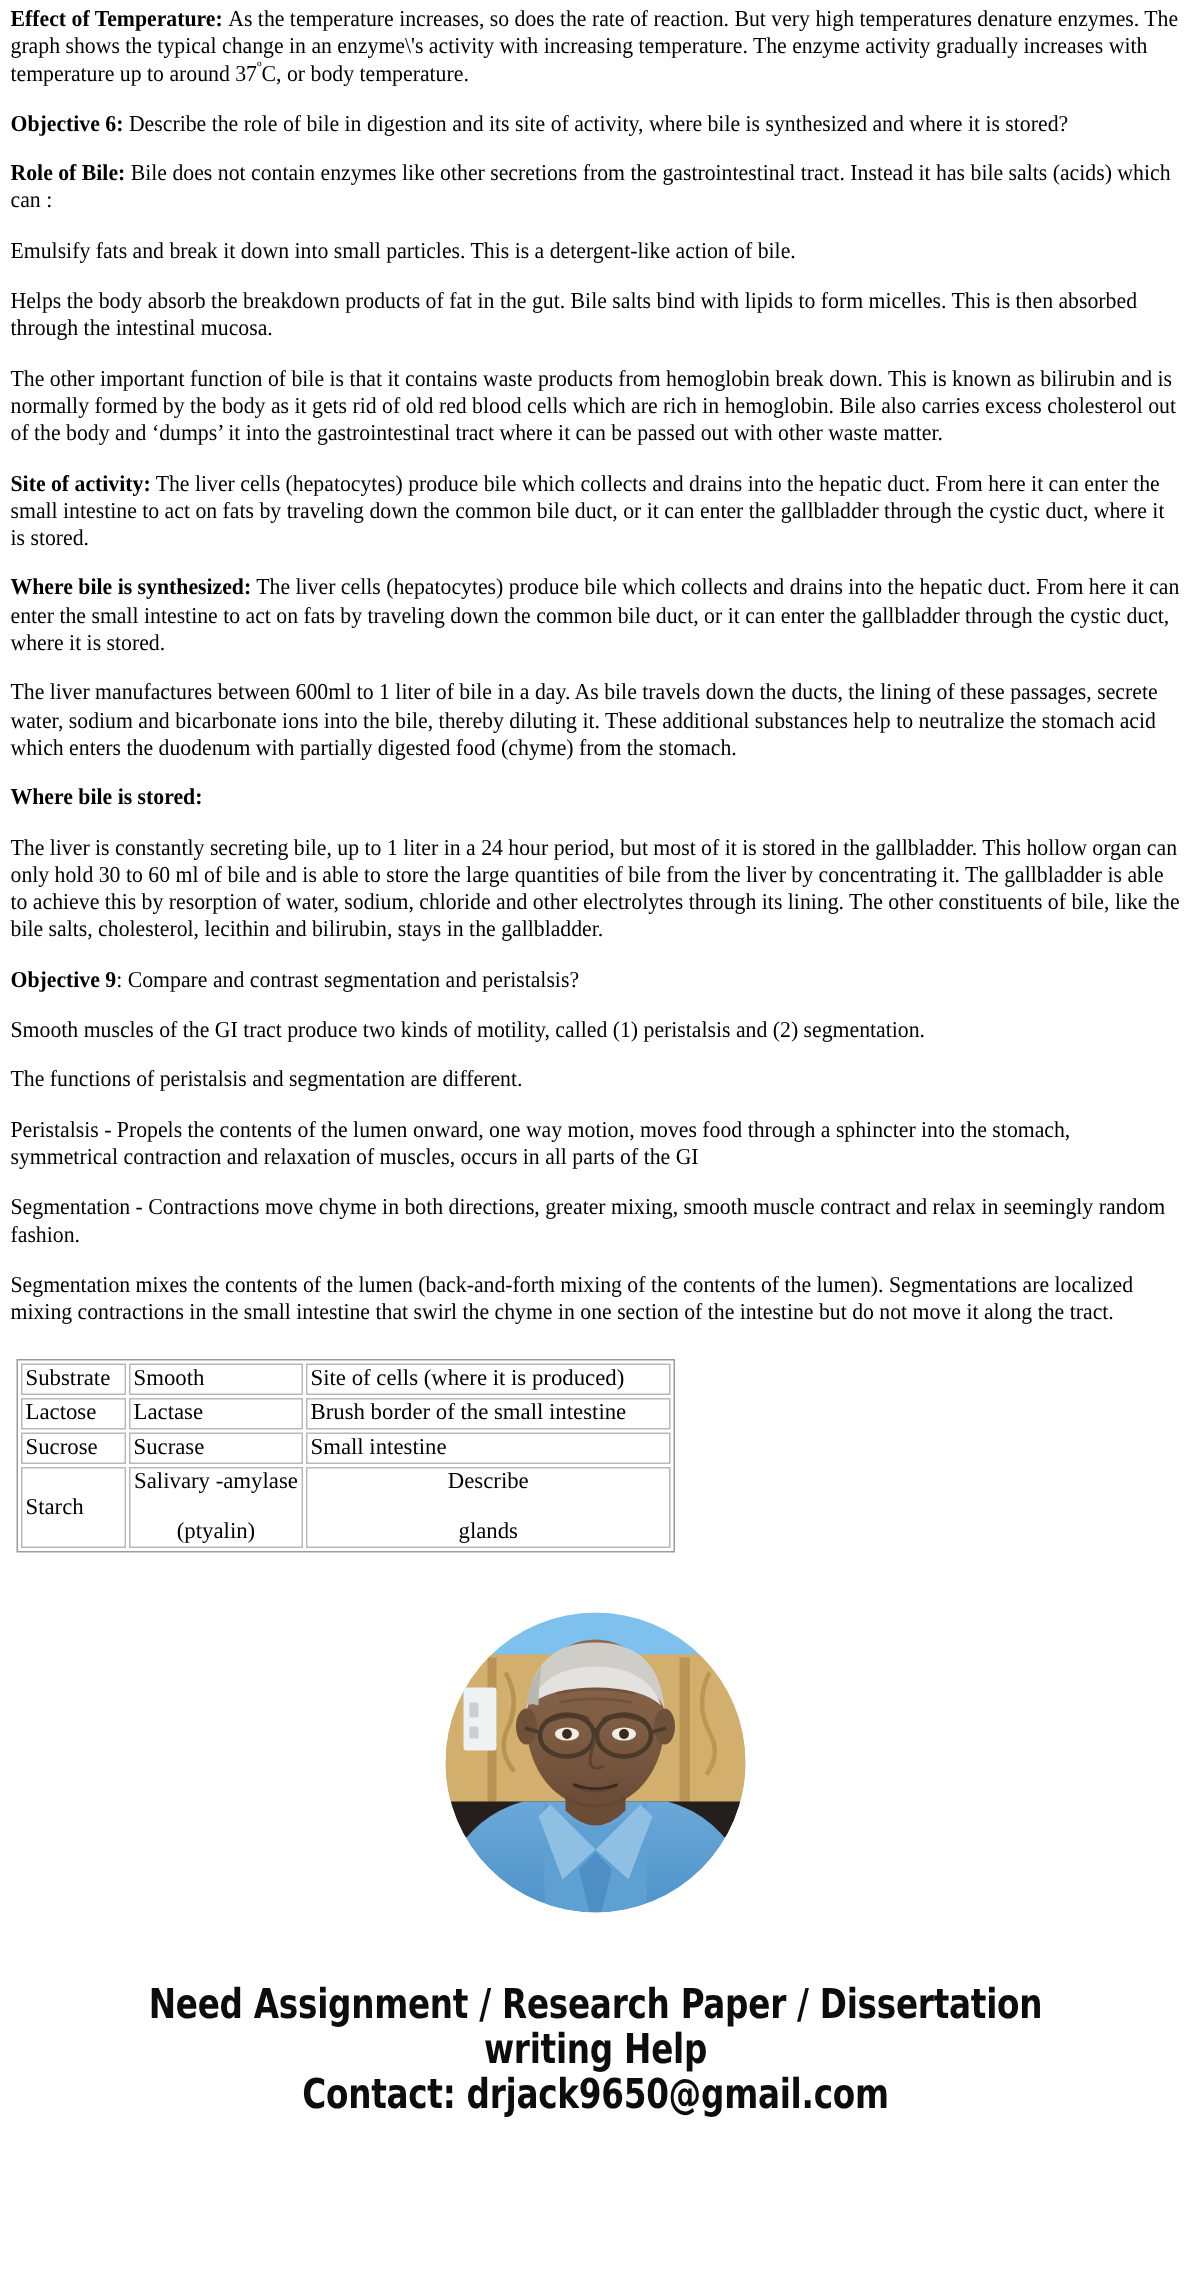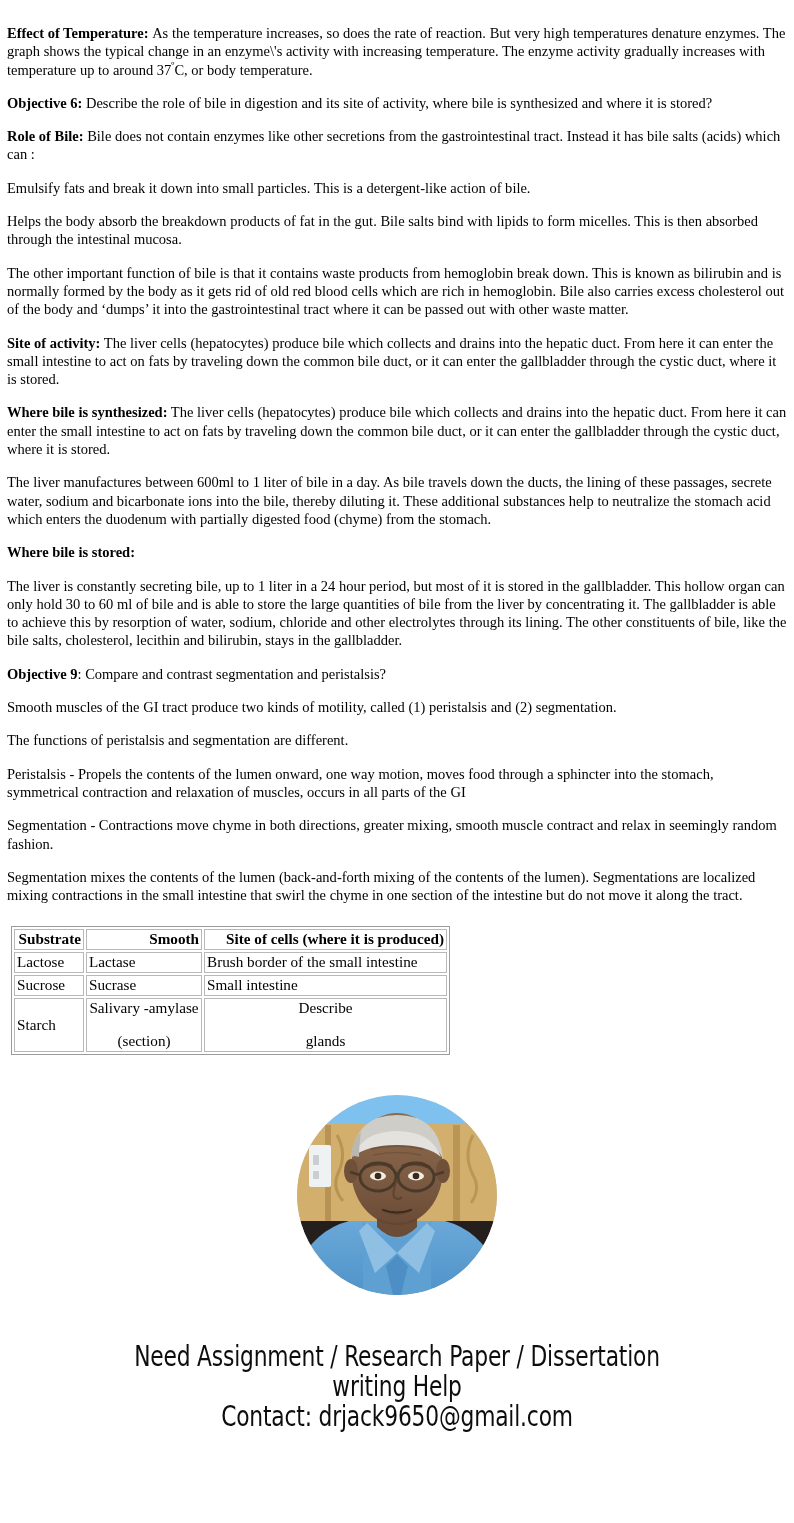--- a/index.html
+++ b/index.html
@@ -10,21 +10,21 @@
   }
   body {
     width: 794px;
     min-height: 1523px;
     position: relative;
     font-family: "Liberation Serif", "DejaVu Serif", serif;
     color: #000000;
     -webkit-font-smoothing: antialiased;
   }
   .doc {
-    padding: 24px 7px 0 7px;
+    padding: 4px 7px 0 7px;
     box-sizing: border-box;
     width: 794px;
   }
   p.para {
     margin: 0 0 0 0;
     padding: 0;
     font-size: 15.2px;
     line-height: 18.3px;
     text-align: left;
     font-stretch: condensed;
@@ -60,22 +60,21 @@
   table.enzyme-table td,
   table.enzyme-table th {
     border: 1px solid #b8b8b8;
     padding: 0px 2px 1px 2px;
     text-align: left;
     vertical-align: middle;
     font-weight: normal;
     font-family: "Liberation Serif", "DejaVu Serif", serif;
   }
   table.enzyme-table thead th {
-    font-weight: bold;
-    text-align: right;
+    font-weight: normal;
   }
   col.c1 { width: 70px; }
   col.c2 { width: 116px; }
   col.c3 { width: 243px; }
   td.cell-multi p {
     margin: 0;
     padding: 0;
     text-align: center;
   }
   td.cell-multi p + p {
@@ -96,21 +95,21 @@
     position: relative;
     background: #cdd3d6;
   }
   .avatar svg { display: block; }
 
   
   .promo {
     margin-top: 46px;
     text-align: center;
     font-family: "DejaVu Sans", "Liberation Sans", sans-serif;
-    font-weight: normal;
+    font-weight: bold;
     font-stretch: condensed;
     color: #0d0d0d;
   }
   .promo .line {
     font-size: 27px;
     line-height: 30px;
     letter-spacing: -0.2px;
     transform: scaleX(0.88);
   }
   .promo .line1 { font-size: 27.5px; }
@@ -215,21 +214,21 @@
         </tr>
         <tr>
           <td>Sucrose</td>
           <td>Sucrase</td>
           <td>Small intestine</td>
         </tr>
         <tr>
           <td>Starch</td>
           <td class="cell-multi">
             <p>Salivary -amylase</p>
-            <p>(section)</p>
+            <p>(ptyalin)</p>
           </td>
           <td class="cell-multi">
             <p>Describe</p>
             <p>glands</p>
           </td>
         </tr>
       </tbody>
     </table>
   </div>
 

